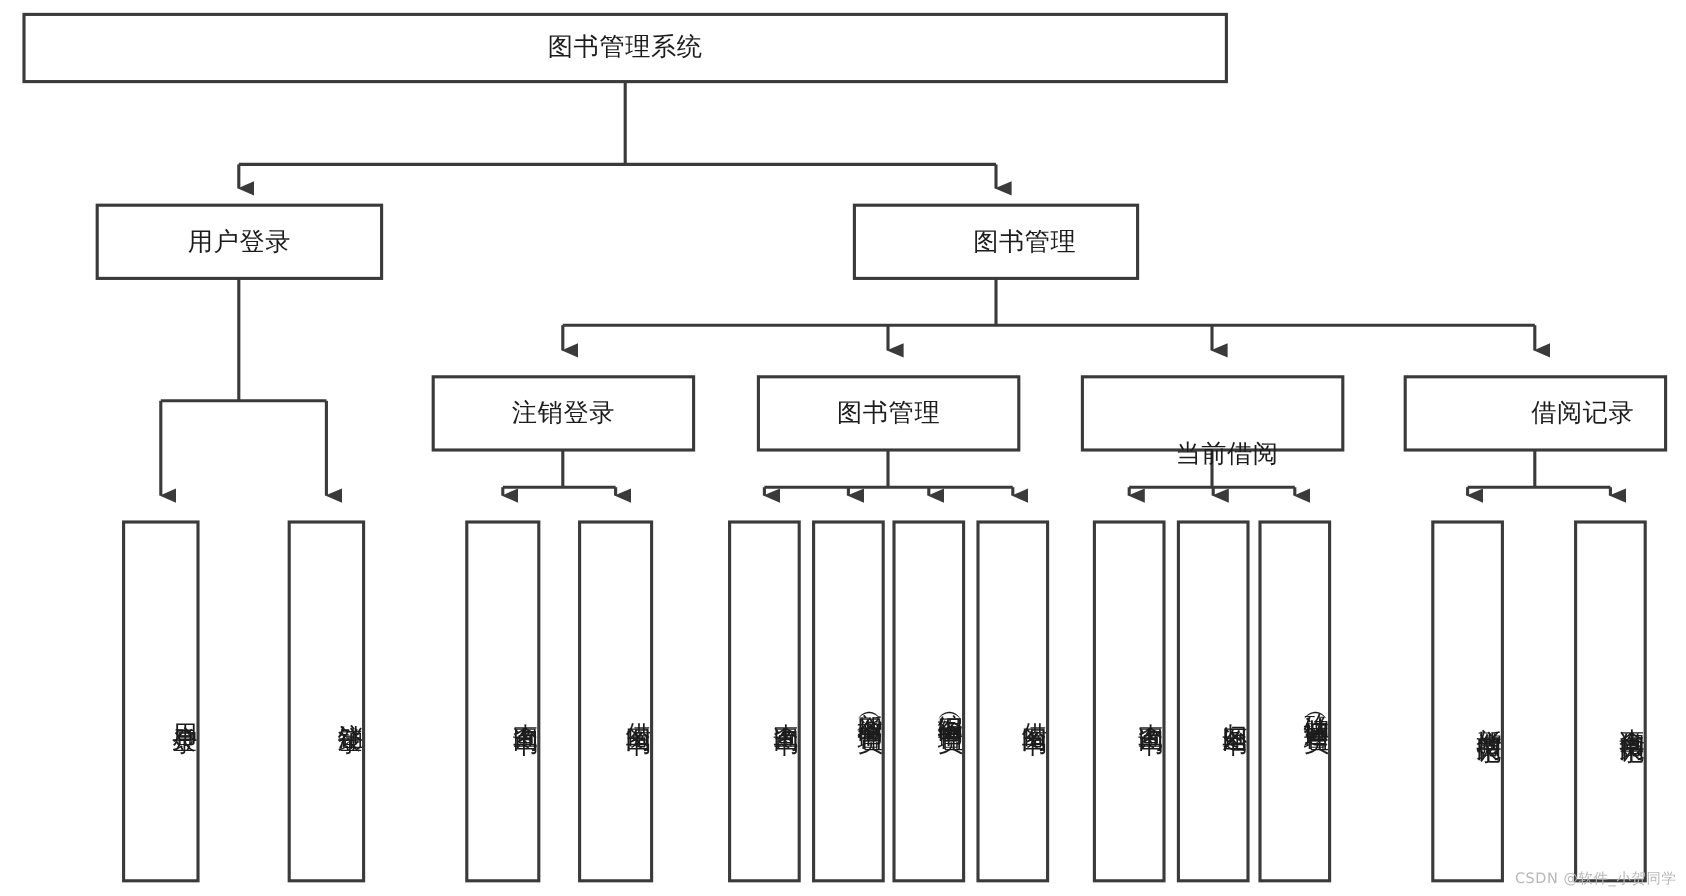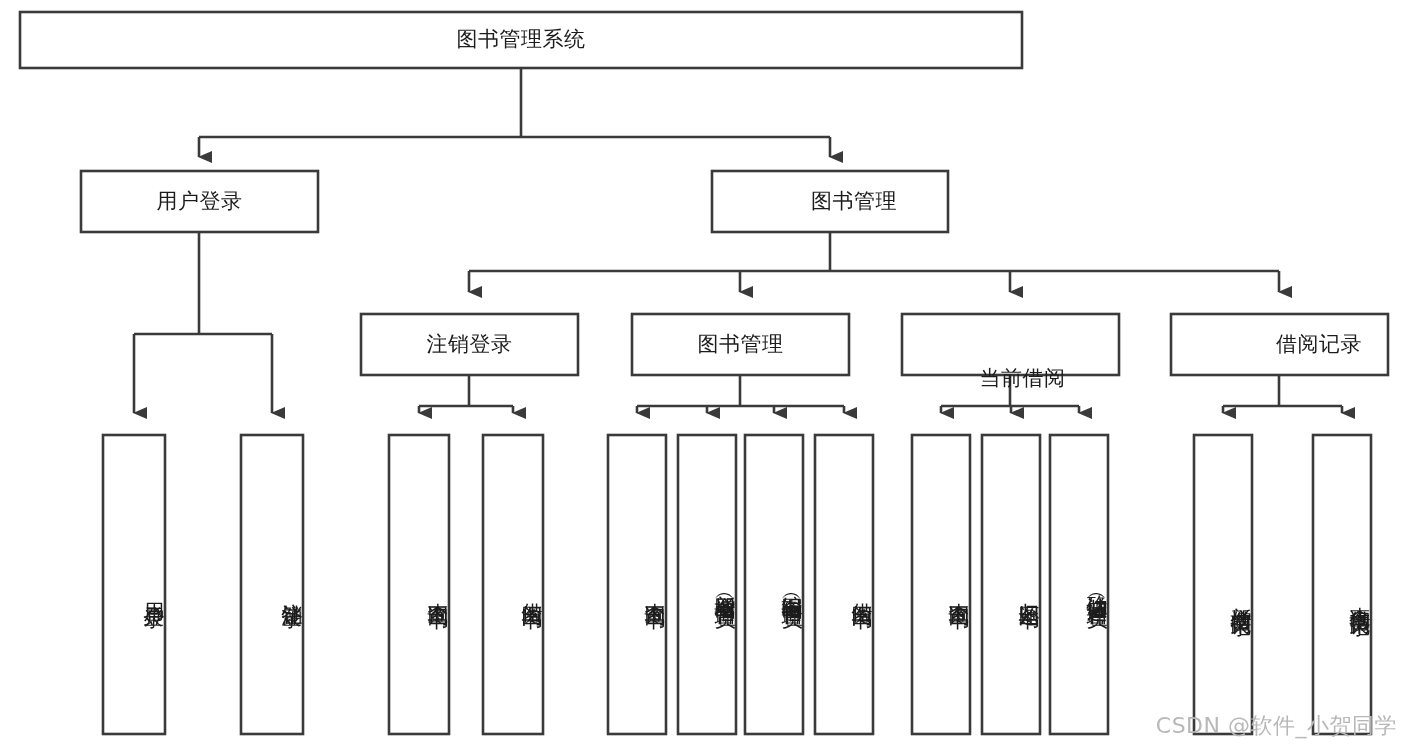--- a/index.html
+++ b/index.html
@@ -63,21 +63,21 @@
     letter-spacing: 2px;
     align-items: flex-start;
     justify-content: center;
     padding-top: 10px;
     box-sizing: border-box;
   }
   .watermark {
     position: absolute;
     right: 8px;
     bottom: 6px;
-    font-size: 22px;
+    font-size: 12px;
     color: #b8b8b8;
     letter-spacing: 0.5px;
     white-space: nowrap;
     user-select: none;
   }
 </style>
 </head>
 <body>
 
 <div id="diagram-root">

